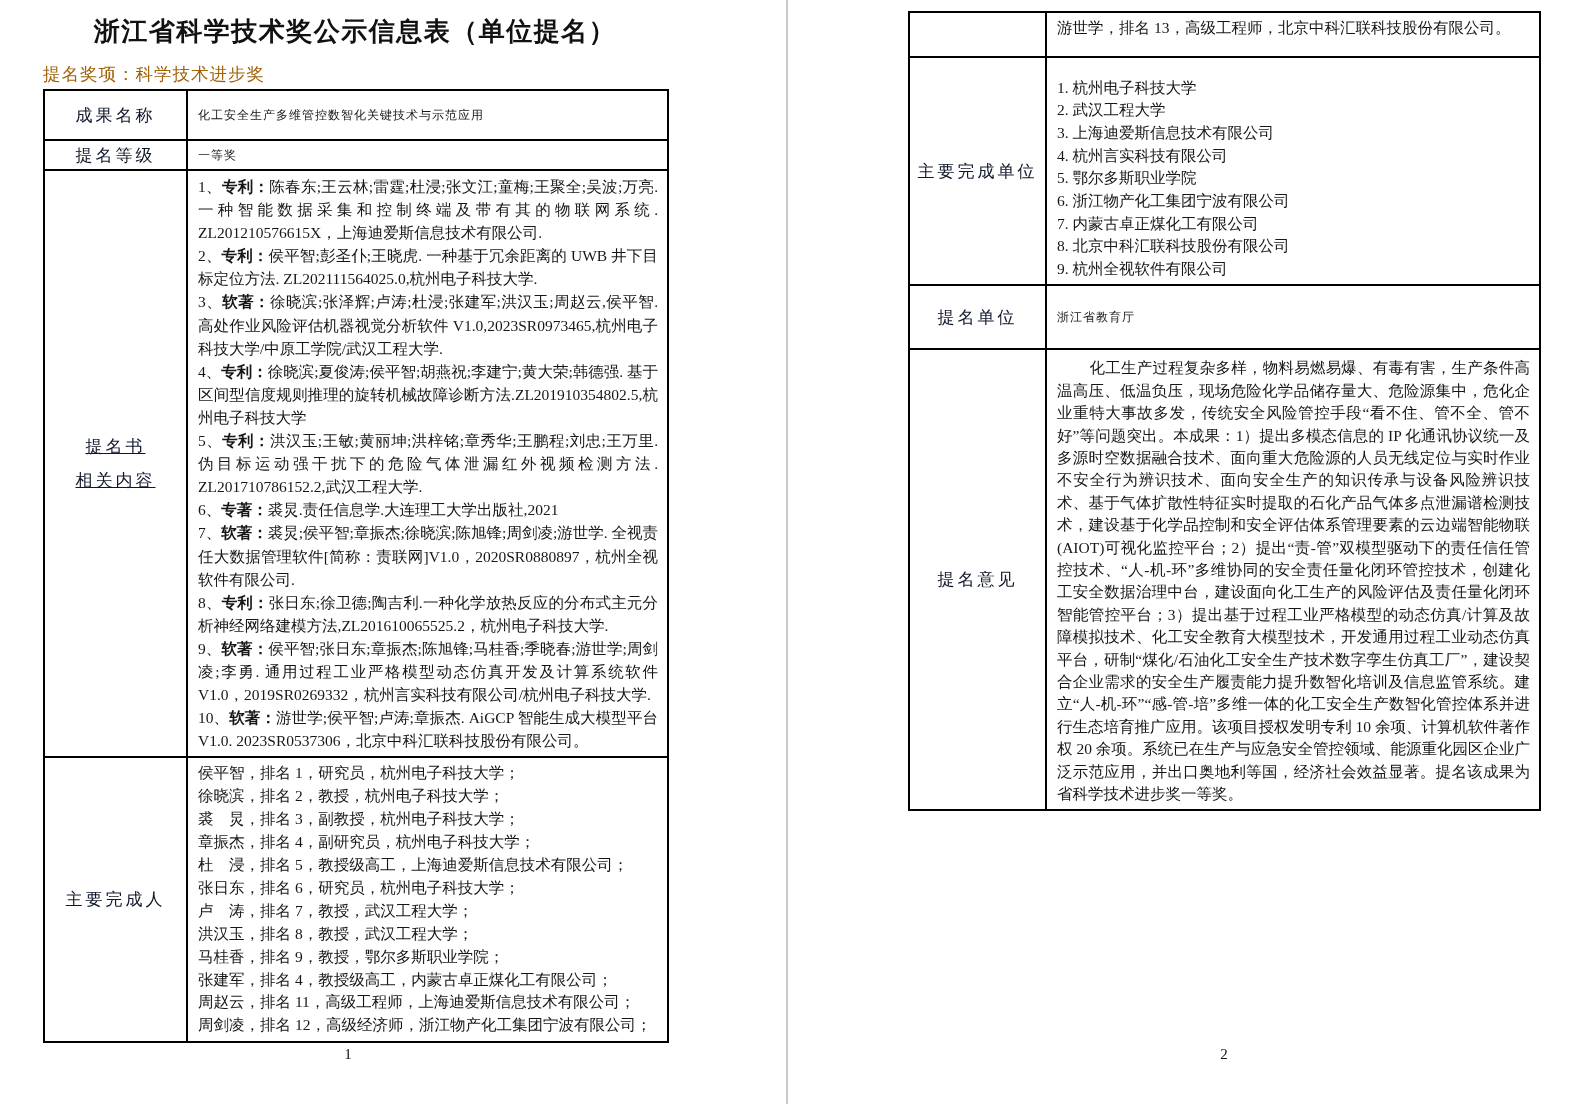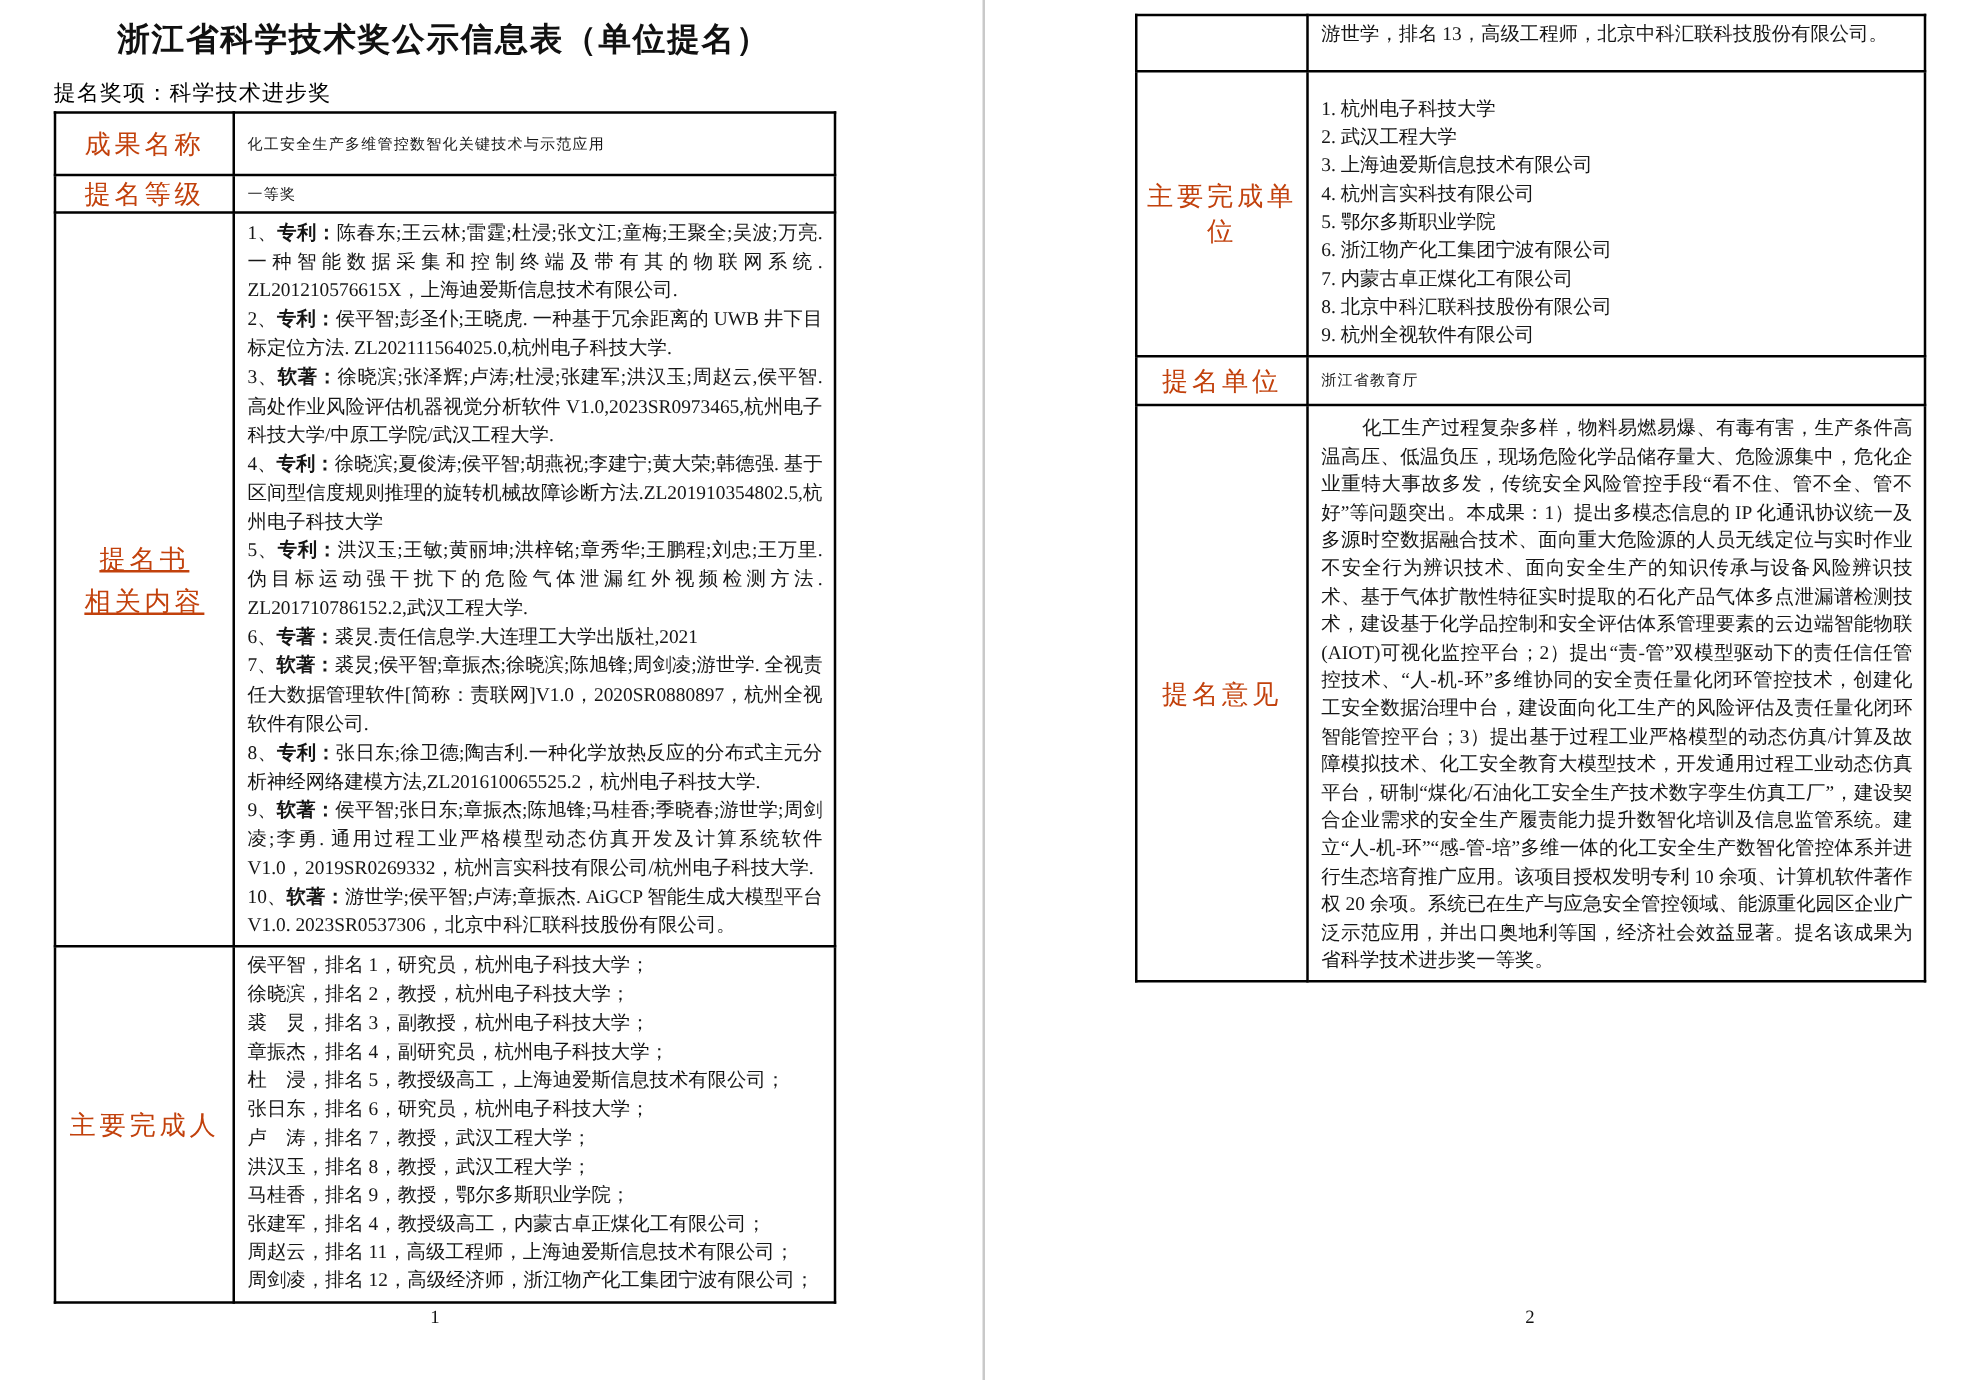--- a/index.html
+++ b/index.html
@@ -26,40 +26,40 @@
     font-size: 26px;
     font-weight: bold;
     letter-spacing: 1.5px;
     color: #111;
   }
   .award-line {
     position: absolute;
     left: 43px; top: 62px;
     font-size: 17.5px;
     letter-spacing: 1px;
-    color: #000000;
+    color: #a16207;
   }
   table.info-table {
     position: absolute;
     border-collapse: collapse;
     table-layout: fixed;
     background: #fff;
   }
   table.p1 { left: 43px; top: 89px; width: 624px; }
   table.p2 { left: 908px; top: 11px; width: 631px; }
   .info-table td {
     border: 2px solid #000;
     vertical-align: middle;
     overflow: hidden;
   }
   td.label-cell {
     text-align: center;
-    font-size: 21px;
+    font-size: 17px;
     letter-spacing: 3px;
-    color: #c2410c;
+    color: #0f172a;
   }
   td.label-cell .label-line { line-height: 34px; text-decoration: underline; }
   td.value-cell {
     font-size: 15.5px;
     color: #161616;
     padding: 4px 9px 4px 10px;
   }
   td.center-val {
     text-align: left;
     font-size: 12px;
@@ -187,21 +187,21 @@
               <div class="unit-item">3. 上海迪爱斯信息技术有限公司</div>
               <div class="unit-item">4. 杭州言实科技有限公司</div>
               <div class="unit-item">5. 鄂尔多斯职业学院</div>
               <div class="unit-item">6. 浙江物产化工集团宁波有限公司</div>
               <div class="unit-item">7. 内蒙古卓正煤化工有限公司</div>
               <div class="unit-item">8. 北京中科汇联科技股份有限公司</div>
               <div class="unit-item">9. 杭州全视软件有限公司</div>
             </div>
       </td>
     </tr>
-    <tr style="height:39px">
+    <tr style="height:64px">
       <td class="label-cell">提名单位</td>
       <td class="value-cell center-val">浙江省教育厅</td>
     </tr>
     <tr style="height:458px">
       <td class="label-cell">提名意见</td>
       <td class="value-cell top-val">
         <div class="opinion-text">化工生产过程复杂多样，物料易燃易爆、有毒有害，生产条件高温高压、低温负压，现场危险化学品储存量大、危险源集中，危化企业重特大事故多发，传统安全风险管控手段“看不住、管不全、管不好”等问题突出。本成果：1）提出多模态信息的 IP 化通讯协议统一及多源时空数据融合技术、面向重大危险源的人员无线定位与实时作业不安全行为辨识技术、面向安全生产的知识传承与设备风险辨识技术、基于气体扩散性特征实时提取的石化产品气体多点泄漏谱检测技术，建设基于化学品控制和安全评估体系管理要素的云边端智能物联(AIOT)可视化监控平台；2）提出“责-管”双模型驱动下的责任信任管控技术、“人-机-环”多维协同的安全责任量化闭环管控技术，创建化工安全数据治理中台，建设面向化工生产的风险评估及责任量化闭环智能管控平台；3）提出基于过程工业严格模型的动态仿真/计算及故障模拟技术、化工安全教育大模型技术，开发通用过程工业动态仿真平台，研制“煤化/石油化工安全生产技术数字孪生仿真工厂”，建设契合企业需求的安全生产履责能力提升数智化培训及信息监管系统。建立“人-机-环”“感-管-培”多维一体的化工安全生产数智化管控体系并进行生态培育推广应用。该项目授权发明专利 10 余项、计算机软件著作权 20 余项。系统已在生产与应急安全管控领域、能源重化园区企业广泛示范应用，并出口奥地利等国，经济社会效益显著。提名该成果为省科学技术进步奖一等奖。</div>
       </td>
     </tr>
   </tbody>

